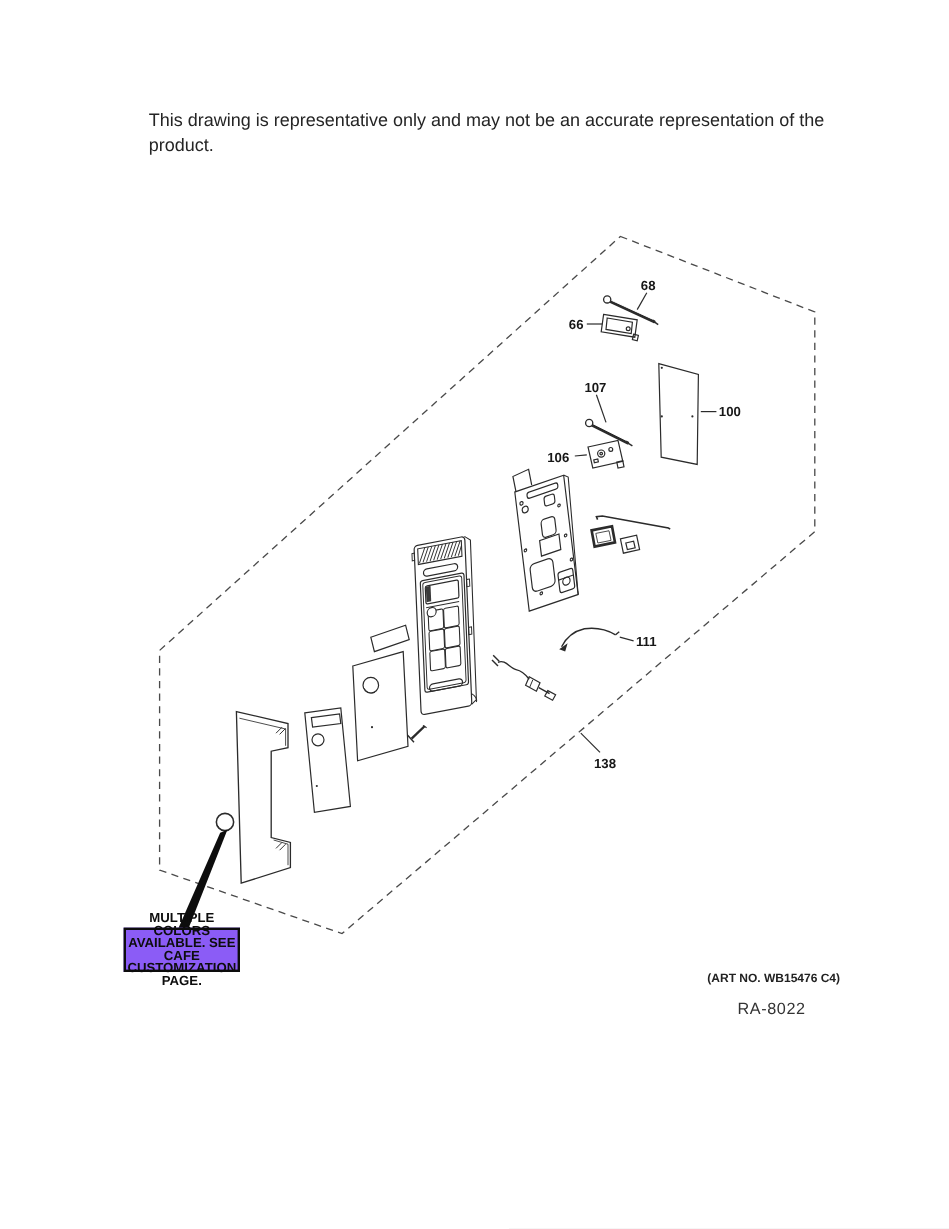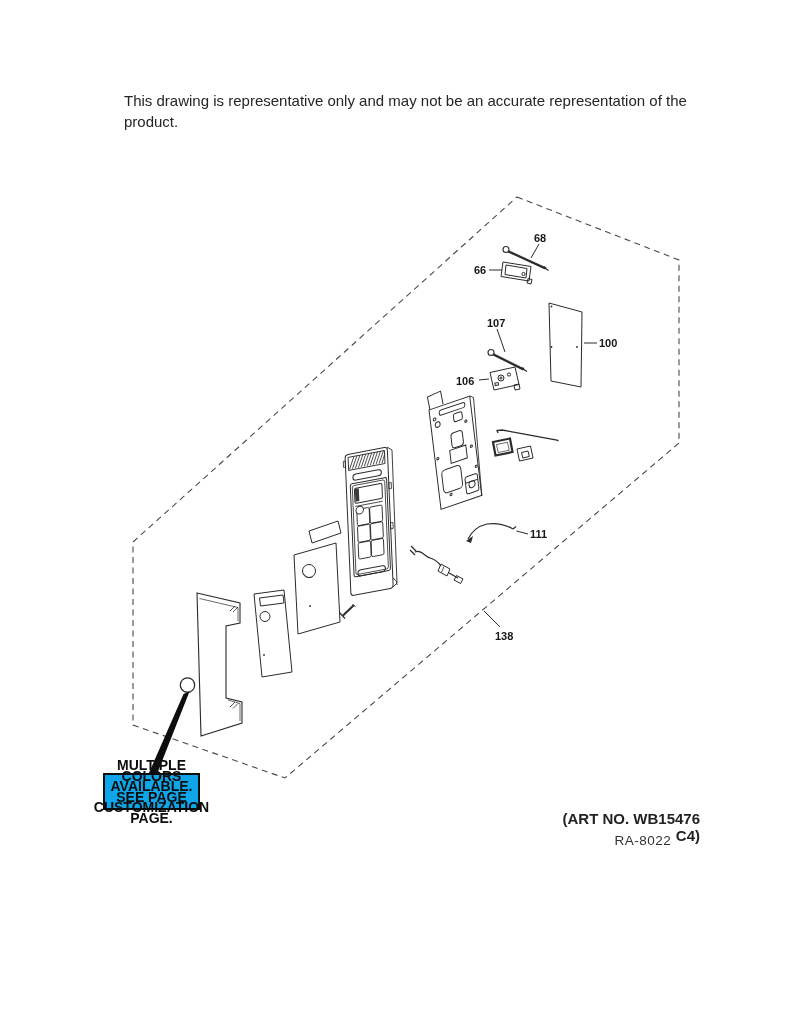--- a/index.html
+++ b/index.html
@@ -9,28 +9,28 @@
     font-family:"Liberation Sans","DejaVu Sans",sans-serif;
     color:#1c1c1c;
   }
   .note-block{
     position:absolute;left:124px;top:90px;width:620px;
     font-size:15px;line-height:21px;color:#252525;
   }
   .diagram-svg{position:absolute;left:0;top:0;}
   .callout-box{
     position:absolute;left:103px;top:773px;width:97px;height:37px;
-    border:2.5px solid #0d0d0d;background:#0ea5e9;box-sizing:border-box;
+    border:2.5px solid #0d0d0d;background:#8b5cf6;box-sizing:border-box;
     display:flex;flex-direction:column;justify-content:center;align-items:center;
-    font-size:14px;font-weight:bold;line-height:10.5px;letter-spacing:0;
+    font-size:11px;font-weight:bold;line-height:10.5px;letter-spacing:0;
     text-align:center;color:#0d0d0d;
   }
   .art-no{
     position:absolute;left:540px;top:810px;width:160px;
-    text-align:right;font-size:15px;font-weight:bold;color:#222;
+    text-align:right;font-size:10px;font-weight:bold;color:#222;
   }
   .drawing-no{
     position:absolute;left:563px;top:833px;width:160px;
     text-align:center;font-size:13.5px;color:#333;letter-spacing:.5px;
   }
   svg text.pn{
     font-family:"Liberation Sans","DejaVu Sans",sans-serif;
     font-size:11px;font-weight:bold;fill:#171717;
   }
 </style>
@@ -235,20 +235,20 @@
     <text class="pn" x="474" y="274">66</text>
     <text class="pn" x="487" y="327">107</text>
     <text class="pn" x="456" y="385">106</text>
     <text class="pn" x="599" y="347">100</text>
     <text class="pn" x="530" y="538">111</text>
     <text class="pn" x="495" y="640">138</text>
   </svg>
 
   <div class="callout-box">
     <div>MULTIPLE COLORS</div>
-    <div>AVAILABLE. SEE PAGE</div>
+    <div>AVAILABLE. SEE CAFE</div>
     <div>CUSTOMIZATION PAGE.</div>
   </div>
 
   <div class="art-no">(ART NO. WB15476 C4)</div>
   <div class="drawing-no">RA-8022</div>
 
 </div>
 
 </body></html>

